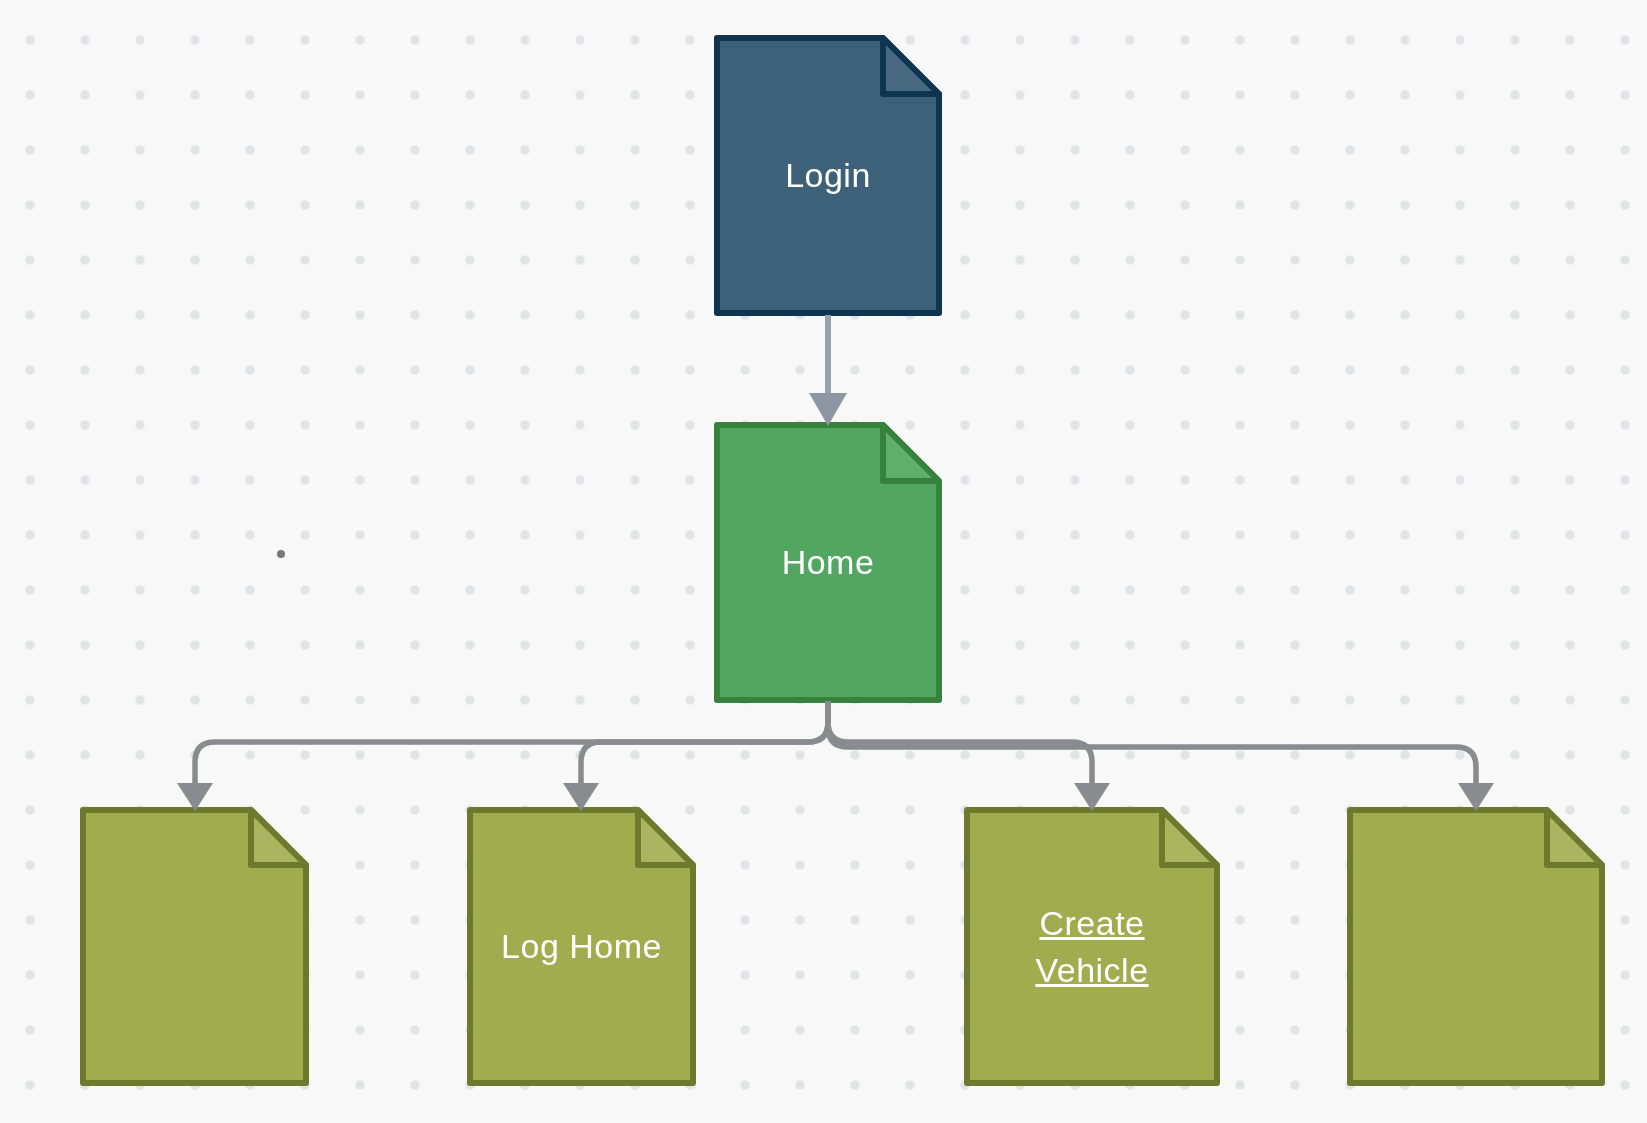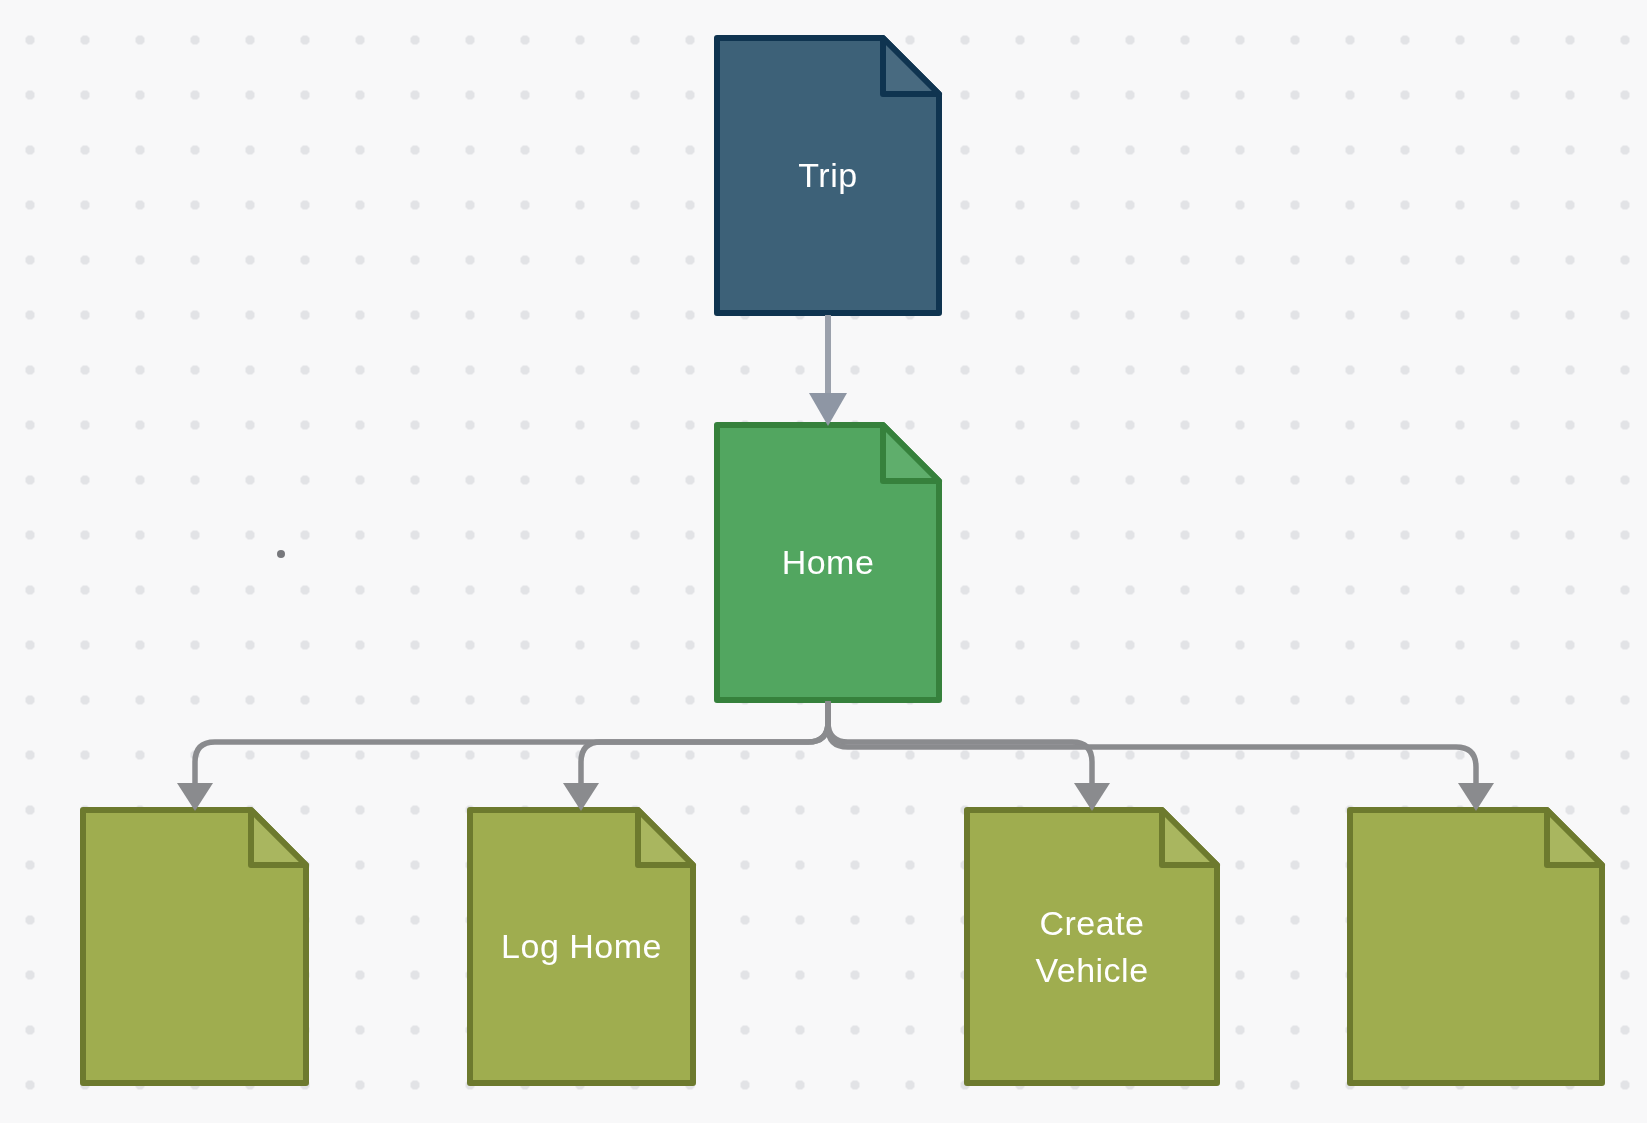--- a/index.html
+++ b/index.html
@@ -27,21 +27,21 @@
     letter-spacing: 0.5px;
     pointer-events: none;
     user-select: none;
   }
   .node-label .inner { display: block; }
   .label-login          { left: 717px; top: 38px;  width: 222px; height: 275px; }
   .label-home           { left: 717px; top: 425px; width: 222px; height: 275px; text-align: center; }
   .label-statistics     { left: 83px;  top: 810px; width: 223px; height: 273px; }
   .label-log-trip       { left: 470px; top: 810px; width: 223px; height: 273px; }
   .label-create-vehicle { left: 967px; top: 810px; width: 250px; height: 273px; }
-  .label-create-vehicle .inner { max-width: 180px; }
+  .label-create-vehicle .inner { max-width: 180px; text-decoration: underline; }
   .label-summary        { left: 1350px; top: 810px; width: 252px; height: 273px; }
   .label-summary .inner { max-width: 200px; }
   .edge-line { fill: none; stroke: #8a8b8e; stroke-width: 5.5px; }
   .edge-line-light { fill: none; stroke: #9ba1ac; stroke-width: 6px; }
   .arrowhead { fill: #8a8b8e; stroke: none; }
   .arrowhead-light { fill: #8e96a4; stroke: none; }
 </style>
 </head>
 <body>
 
@@ -101,21 +101,21 @@
 
     <g>
       <path class="edge-line" d="M 828 701 L 828 727 Q 828 747 848 747 L 1456 747 Q 1476 747 1476 767 L 1476 784"></path>
       <polygon class="arrowhead" points="1476,811 1458,783 1494,783"></polygon>
     </g>
 
     <circle cx="281" cy="554" r="4" fill="#77787c"></circle>
   </svg>
 
   <div class="node-label label-login">
-    <span class="inner">Trip</span>
+    <span class="inner">Login</span>
   </div>
   <div class="node-label label-home">
     <span class="inner">Home</span>
   </div>
   <div class="node-label label-log-trip">
     <span class="inner">Log Home</span>
   </div>
   <div class="node-label label-create-vehicle">
     <span class="inner">Create Vehicle</span>
   </div>

